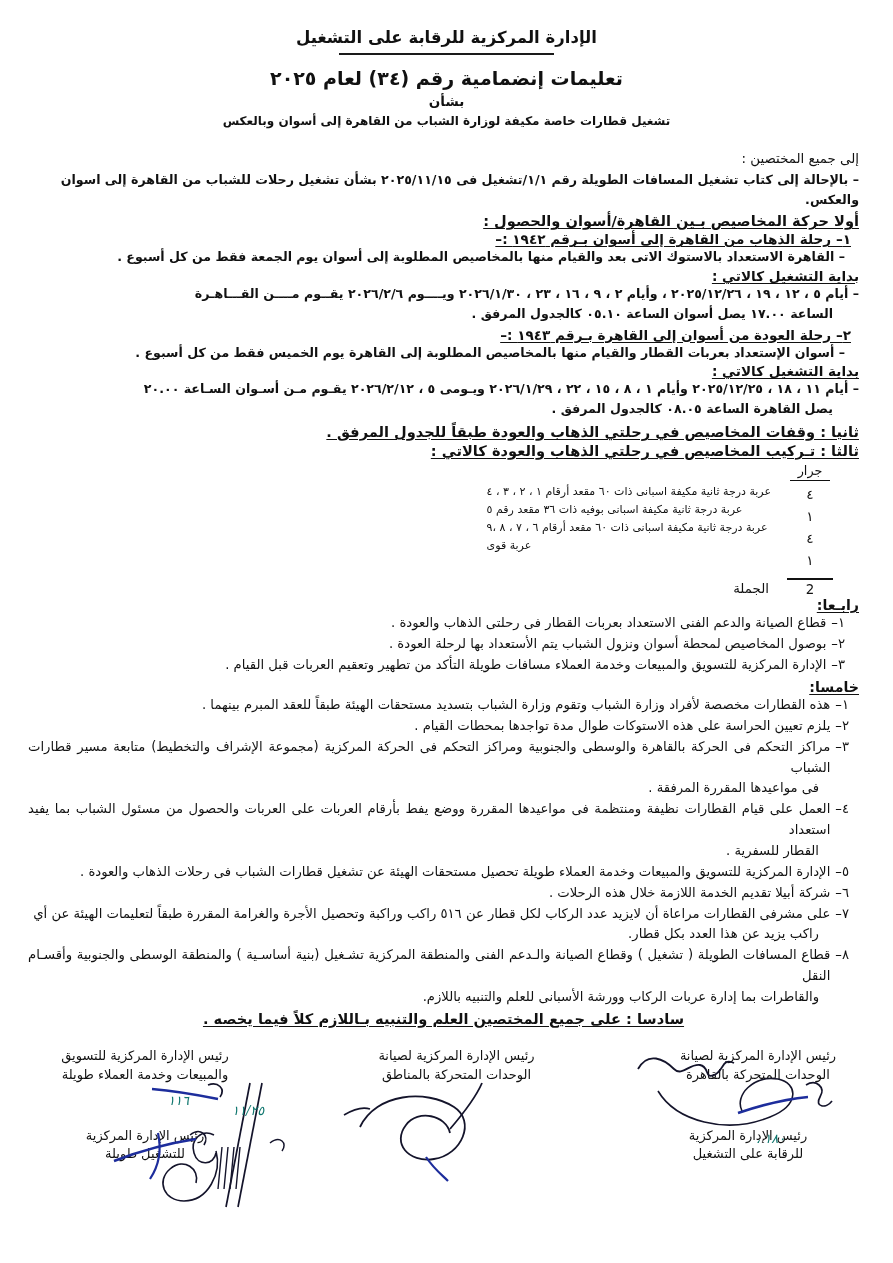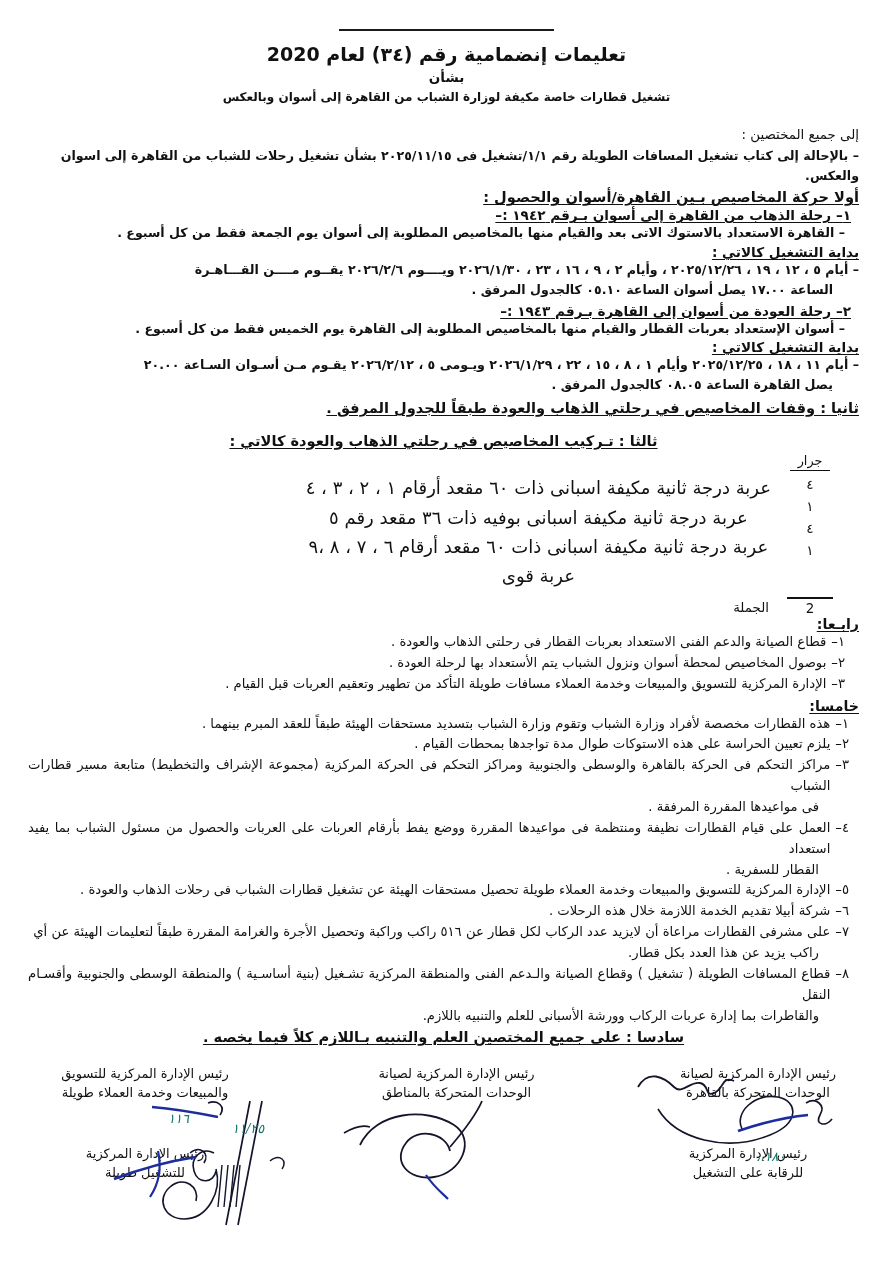--- a/index.html
+++ b/index.html
@@ -131,22 +131,22 @@
     justify-content: flex-start;
     padding-right: 18px;
   }
   .comp-col-n {
     flex: 0 0 62px;
     text-align: center;
     font-size: 13.2px;
   }
   .comp-col-d {
     flex: 0 0 auto;
-    text-align: center;
-    font-size: 18px;
+    text-align: left;
+    font-size: 11px;
     padding-right: 8px;
   }
   .comp-head {
     font-size: 12.8px;
     line-height: 1.25;
   }
   .rule-top {
     width: 40px;
     height: 1.6px;
     background: #111;
@@ -227,25 +227,26 @@
     font-style: italic;
     pointer-events: none;
   }
 </style>
 </head>
 <body>
 
 <div id="page">
 
   <div class="hdr">
+    <div class="hdr-line">الإدارة المركزية للرقابة على التشغيل</div>
     <div class="hdr-rule"></div>
   </div>
 
   <div class="title-block">
-    <div class="title-main">تعليمات إنضمامية رقم (٣٤) لعام 2020</div>
+    <div class="title-main">تعليمات إنضمامية رقم (٣٤) لعام ٢٠٢٥</div>
     <div class="title-sub">بشأن</div>
     <div class="title-topic">تشغيل قطارات خاصة مكيفة لوزارة الشباب من القاهرة إلى أسوان وبالعكس</div>
   </div>
 
   <div class="body-wrap">
 
     <div class="ln" style="margin-top:4px;">إلى جميع المختصين :</div>
     <div class="ln small">– بالإحالة إلى كتاب تشغيل المسافات الطويلة  رقم ١/١/تشغيل فى ٢٠٢٥/١١/١٥ بشأن  تشغيل رحلات للشباب من القاهرة إلى اسوان والعكس.</div>
 
     <div class="bold-ul" style="margin-top:2px;">أولا حركة المخاصيص بـين القاهرة/أسوان والحصول :</div>
@@ -257,21 +258,21 @@
     <div class="ln small indent-2">الساعة  ١٧.٠٠ يصل أسوان الساعة ٠٥.١٠ كالجدول المرفق .</div>
 
     <div class="sub-head" style="margin-top:2px;padding-right:8px;">٢– رحلة العودة من أسوان إلى القاهرة بـرقم ١٩٤٣ :–</div>
     <div class="ln small indent-1">– أسوان الإستعداد بعربات القطار والقيام منها بالمخاصيص المطلوبة إلى القاهرة يوم الخميس فقط من كل أسبوع .</div>
     <div class="sub-head">بداية التشغيل كالاتي :</div>
     <div class="ln small">– أيام ١١ ، ١٨ ، ٢٠٢٥/١٢/٢٥ وأيام ١ ، ٨ ، ١٥ ، ٢٢ ، ٢٠٢٦/١/٢٩ ويـومى ٥ ، ٢٠٢٦/٢/١٢ يقـوم مـن أسـوان السـاعة ٢٠.٠٠</div>
     <div class="ln small indent-2">يصل القاهرة الساعة ٠٨.٠٥ كالجدول المرفق .</div>
 
     <div class="bold-ul" style="margin-top:3px;">ثانيا : وقفات المخاصيص في رحلتي الذهاب والعودة طبقاً للجدول المرفق .</div>
 
-    <div class="bold-ul" style="margin-top:16px;text-align:center;">ثالثا : تـركيب المخاصيص في رحلتي الذهاب والعودة كالاتي :</div>
+    <div class="bold-ul" style="margin-top:2px;">ثالثا : تـركيب المخاصيص في رحلتي الذهاب والعودة كالاتي :</div>
 
     <div class="comp">
       <div class="comp-col-n">
         <div class="comp-head">جرار</div>
         <div class="rule-top"></div>
         <div class="comp-n">٤</div>
         <div class="comp-n">١</div>
         <div class="comp-n">٤</div>
         <div class="comp-n">١</div>
       </div>

